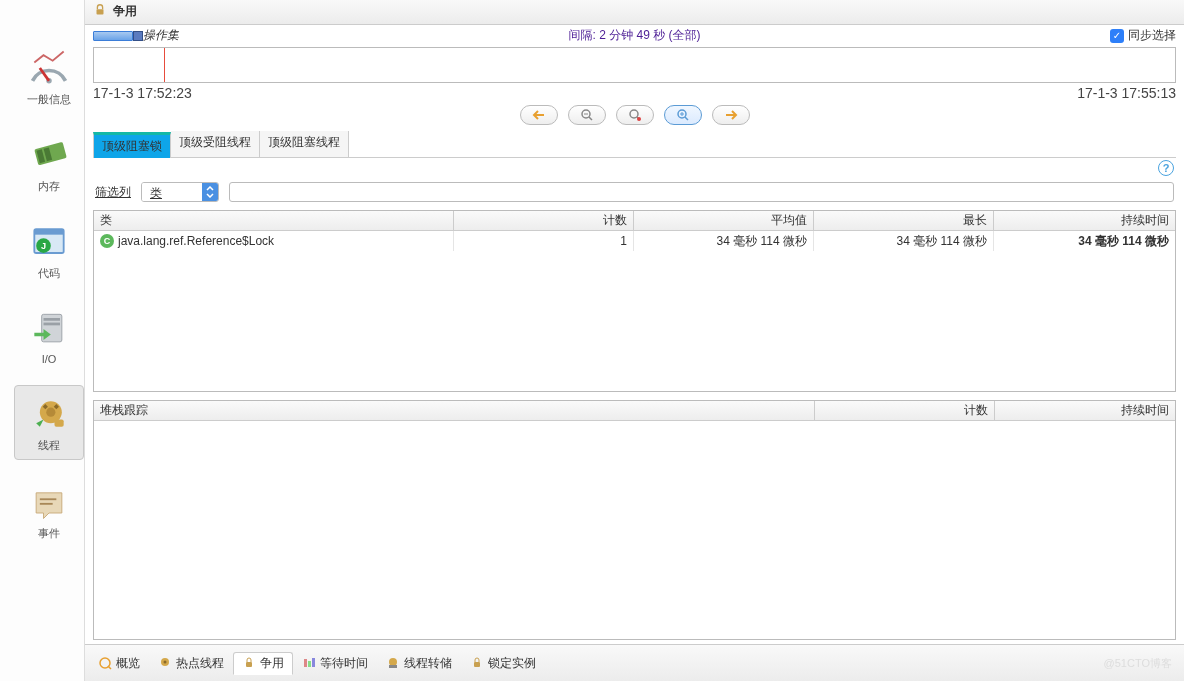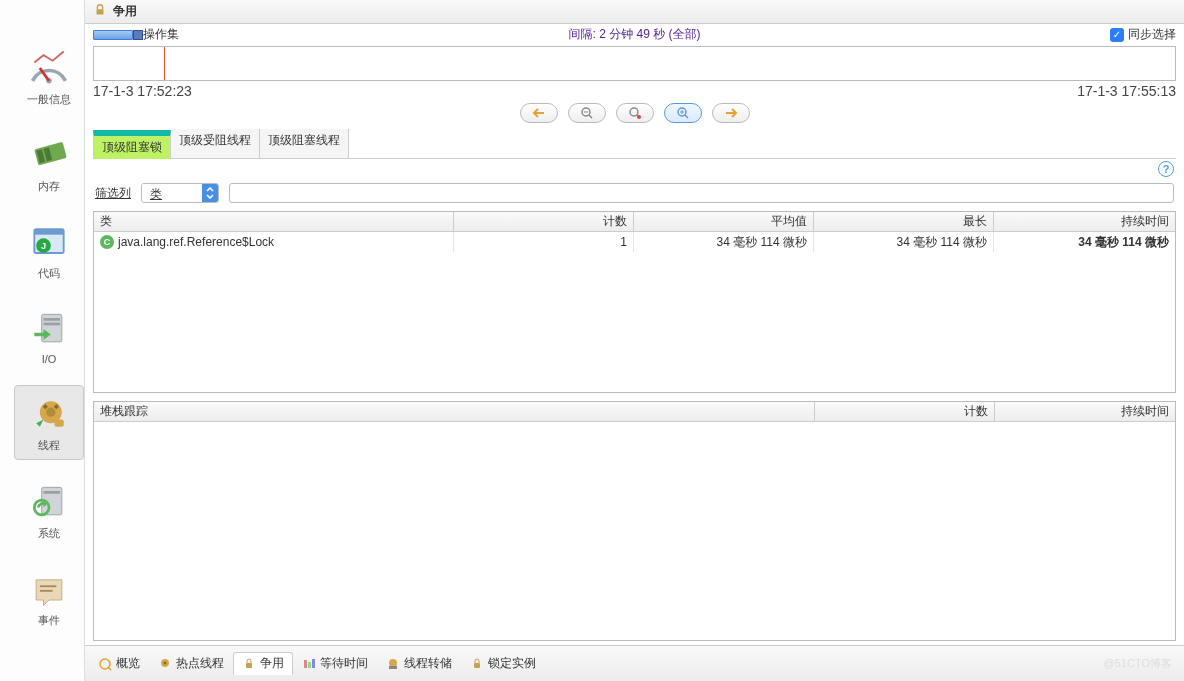--- a/index.html
+++ b/index.html
@@ -5,33 +5,33 @@
 * { box-sizing: border-box; margin: 0; padding: 0; }
 body { font-family: "Lucida Grande", Arial, sans-serif; font-size: 12px; color: #333; background: #fff; width: 1184px; height: 681px; overflow: hidden; display: flex; }
 .sidebar { width: 84px; background: #fdfdfd; display: flex; flex-direction: column; align-items: flex-end; padding-top: 40px; }
 .sidebar-item { width: 70px; display: flex; flex-direction: column; align-items: center; padding: 6px 0; cursor: pointer; border-radius: 4px; margin-bottom: 14px; }
 .sidebar-item.active { background: #e8e8e8; border: 1px solid #c8c8c8; }
 .sidebar-icon { width: 44px; height: 44px; display: flex; align-items: center; justify-content: center; }
 .sidebar-label { font-size: 11px; color: #555; margin-top: 2px; }
 .main { flex: 1; display: flex; flex-direction: column; border-left: 1px solid #ddd; }
 .title-bar { height: 26px; background: linear-gradient(#f9f9f9,#ececec); border-bottom: 1px solid #ccc; display: flex; align-items: center; padding: 0 8px; gap: 6px; font-weight: bold; }
 .toolbar-row { height: 24px; display: flex; align-items: center; padding: 0 8px; gap: 8px; position: relative; }
-.toolbar-left { display: flex; align-items: center; gap: 0; }
+.toolbar-left { display: flex; align-items: center; gap: 0; font-style: italic; }
 .toolbar-center { position: absolute; left: 50%; transform: translateX(-50%); color: #4c1d95; }
 .toolbar-right { margin-left: auto; display: flex; align-items: center; gap: 4px; }
 .sync-check { width: 14px; height: 14px; background: #2d7ff9; border-radius: 3px; display: flex; align-items: center; justify-content: center; color: #fff; font-size: 10px; }
 .timeline-box { margin: 0 8px; height: 38px; border: 1px solid #bbb; background: #fff; position: relative; }
 .timeline-marker { position: absolute; top: 0; bottom: 0; width: 1px; background: #e74c3c; left: 70px; }
 .time-labels { display: flex; justify-content: space-between; padding: 2px 8px 0 8px; font-size: 14px; color: #444; }
 .nav-buttons { display: flex; justify-content: center; gap: 10px; padding: 4px 0 6px 0; }
 .nav-btn { width: 38px; height: 20px; border: 1px solid #bbb; border-radius: 10px; background: linear-gradient(#fff,#eee); display: flex; align-items: center; justify-content: center; cursor: pointer; }
 .nav-btn.active { border-color: #5b9bd5; background: linear-gradient(#f0f7ff,#dbeafe); }
 .sub-tabs { display: flex; border-bottom: 1px solid #ccc; margin: 0 8px; }
 .sub-tab { padding: 3px 8px; font-size: 12px; border-right: 1px solid #ccc; cursor: pointer; background: #f5f5f5; }
-.sub-tab.active { background: #bef264; border-top: 6px solid #14b8a6; border-left: 1px solid #ccc; position: relative; bottom: -1px; }
+.sub-tab.active { background: #0ea5e9; border-top: 3px solid #14b8a6; border-left: 1px solid #ccc; position: relative; bottom: -1px; }
 .help-row { display: flex; justify-content: flex-end; padding: 2px 10px; }
 .help-icon { width: 16px; height: 16px; border-radius: 50%; border: 1.5px solid #4aa3df; color: #4aa3df; display: flex; align-items: center; justify-content: center; font-size: 11px; font-weight: bold; cursor: pointer; }
 .filter-row { display: flex; align-items: center; gap: 10px; padding: 4px 10px; text-decoration: underline; }
 .filter-select { display: flex; align-items: stretch; border: 1px solid #bbb; border-radius: 3px; overflow: hidden; height: 20px; }
 .filter-select-text { padding: 2px 8px; background: #fff; min-width: 60px; }
 .filter-select-btn { width: 16px; background: #4a90e2; display: flex; align-items: center; justify-content: center; }
 .filter-input { flex: 1; height: 20px; border: 1px solid #bbb; border-radius: 3px; padding: 0 4px; }
 .table-box { margin: 4px 8px; border: 1px solid #bbb; }
 .table-header { display: flex; background: linear-gradient(#fafafa,#ededed); border-bottom: 1px solid #ccc; height: 20px; }
 .th { padding: 2px 6px; border-right: 1px solid #ccc; display: flex; align-items: center; }
@@ -118,32 +118,20 @@
           <rect x="30" y="14" width="4" height="4" fill="#8a6a2a" transform="rotate(45 32 16)"></rect>
           <path d="M10 34 L18 30 L14 38 Z" fill="#4caf50"></path>
           <rect x="30" y="30" width="10" height="8" rx="2" fill="#d4a84b"></rect>
         </svg>
     </div>
     <div class="sidebar-label">线程</div>
   </div>
   <div class="sidebar-item">
     <div class="sidebar-icon">
       <svg viewBox="0 0 48 48" width="44" height="44">
-          <rect x="16" y="8" width="22" height="30" rx="2" fill="#d0d4d8" stroke="#9aa0a6" stroke-width="1"></rect>
-          <rect x="18" y="12" width="18" height="3" fill="#9aa0a6"></rect>
-          <circle cx="16" cy="30" r="8" fill="none" stroke="#5cb85c" stroke-width="3"></circle>
-          <path d="M12 30 A6 6 0 0 1 20 26" fill="none" stroke="#5cb85c" stroke-width="3"></path>
-          <path d="M18 24 L22 26 L18 30 Z" fill="#5cb85c"></path>
-        </svg>
-    </div>
-    <div class="sidebar-label">系统</div>
-  </div>
-  <div class="sidebar-item">
-    <div class="sidebar-icon">
-      <svg viewBox="0 0 48 48" width="44" height="44">
           <path d="M10 14 L38 14 L38 36 L24 36 L18 42 L18 36 L10 36 Z" fill="#e8d8b8" stroke="#c8a878" stroke-width="1"></path>
           <rect x="14" y="20" width="18" height="2" fill="#a88858"></rect>
           <rect x="14" y="25" width="14" height="2" fill="#a88858"></rect>
         </svg>
     </div>
     <div class="sidebar-label">事件</div>
   </div>
 </div>
 
 <div class="main">

